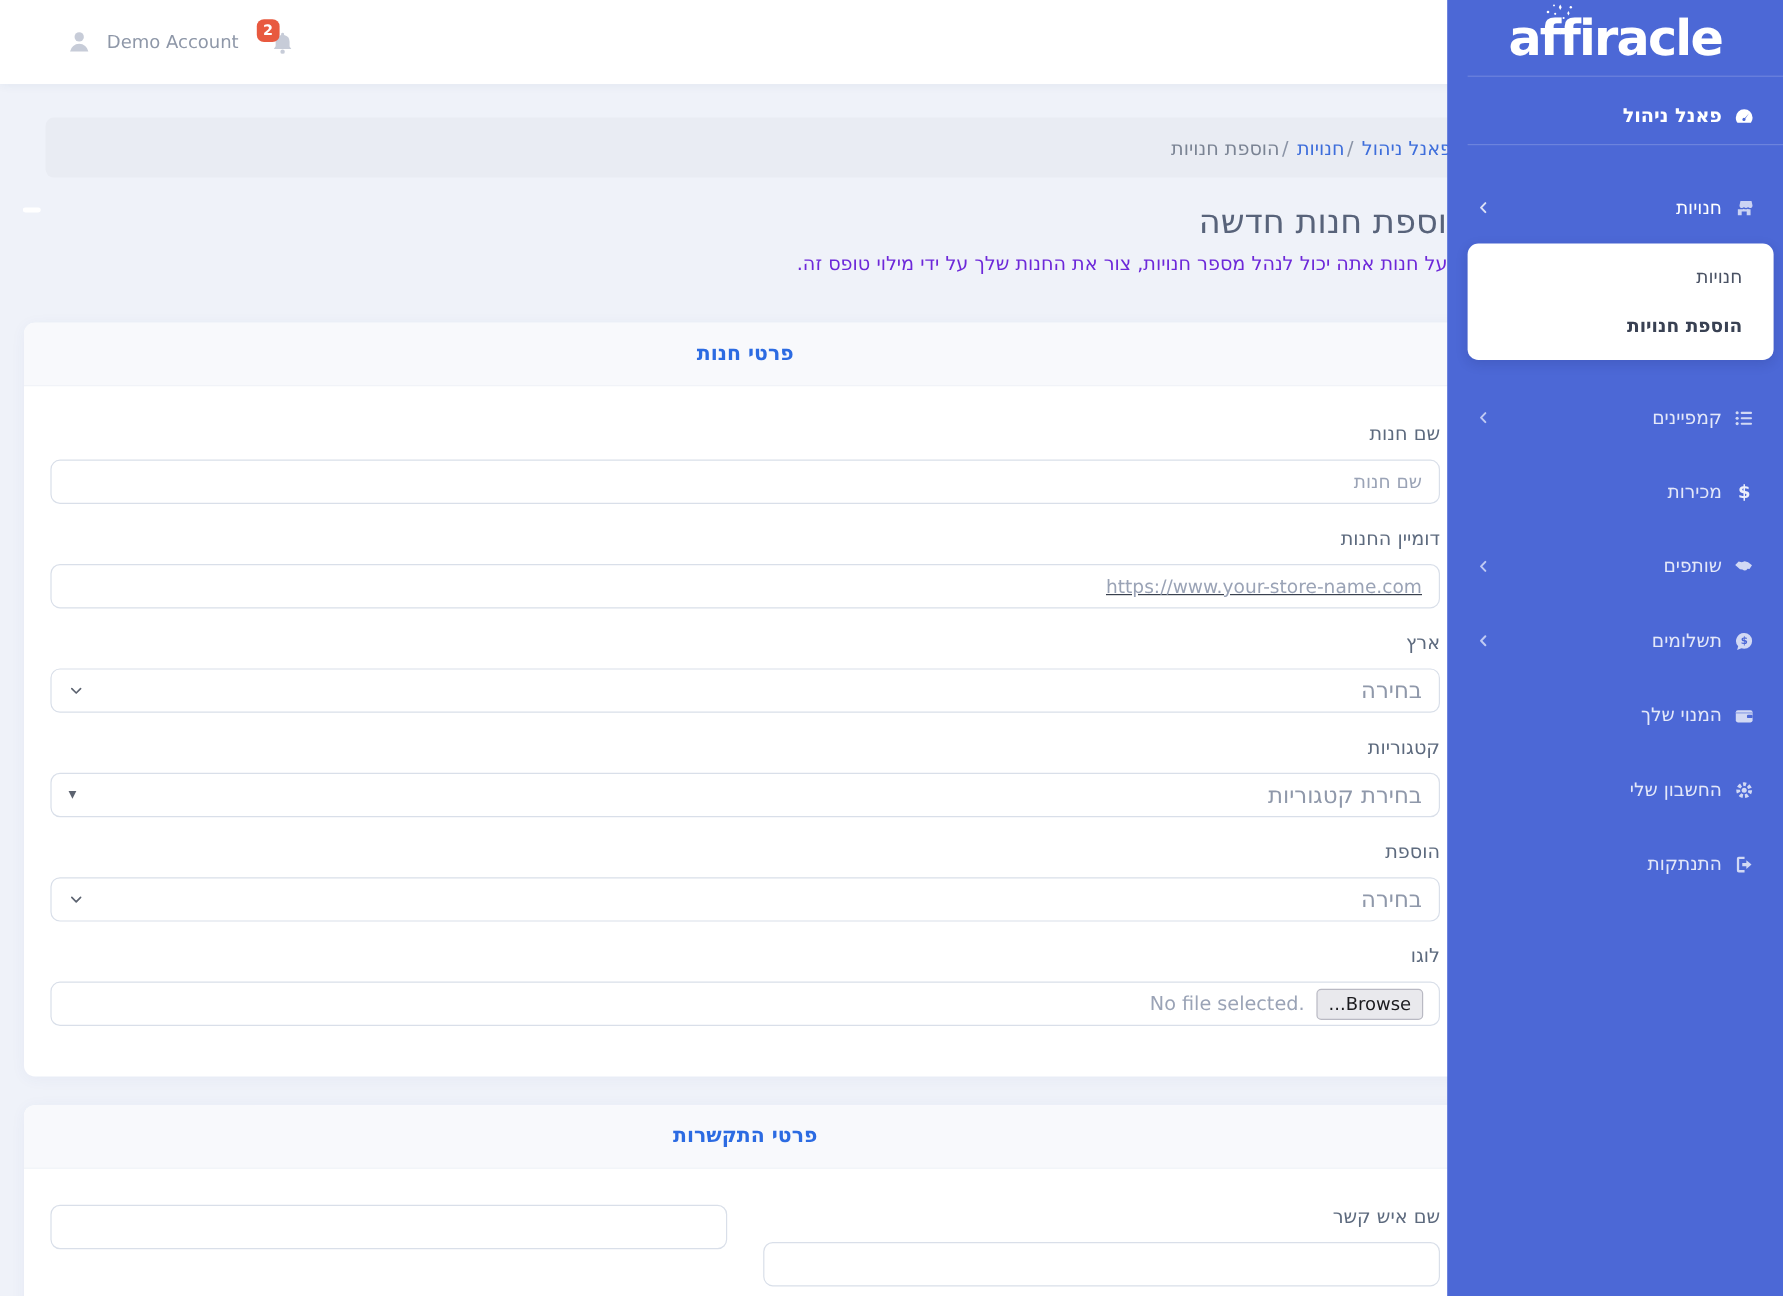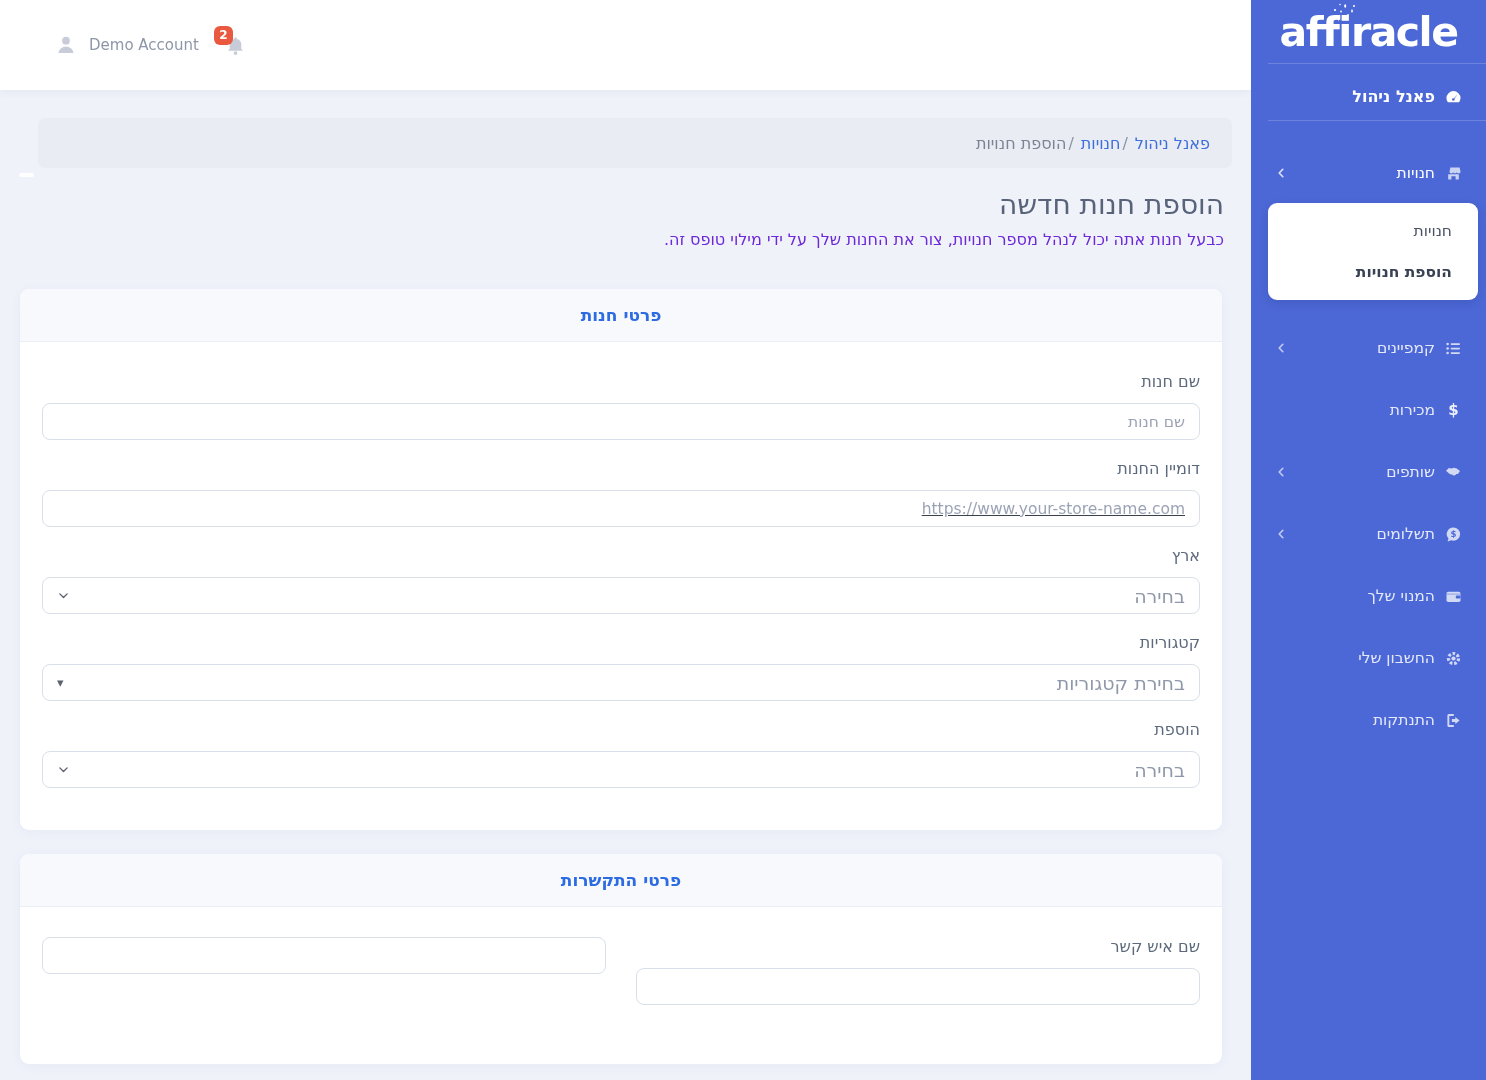--- a/index.html
+++ b/index.html
@@ -5,21 +5,21 @@
   html,body{margin:0;padding:0}
   body{
     width:1486px;height:1080px;position:relative;overflow:hidden;
     background:#eff2f9;
     font-family:"DejaVu Sans","Liberation Sans",sans-serif;
     -webkit-font-smoothing:antialiased;
   }
   
   .main{position:absolute;left:0;top:0;width:1251px;height:1080px;}
   .topbar{
-    height:90px;background:#fff;display:flex;align-items:center;
+    height:70px;background:#fff;display:flex;align-items:center;
     padding-left:55px;box-shadow:0 2px 8px rgba(40,60,120,.06);
   }
   .user-chip{display:flex;align-items:center;gap:12px;color:#8e97a8;font-size:15px;cursor:pointer}
   .bell-wrap{position:relative;margin-left:26px;cursor:pointer}
   .badge{
     position:absolute;top:-9px;left:-11px;min-width:19px;height:19px;border-radius:6px;
     background:#e8593f;color:#fff;font-size:12px;font-weight:bold;
     display:flex;align-items:center;justify-content:center;padding:0 3px;box-sizing:border-box;
   }
   .white-dash{position:absolute;left:19px;top:173px;width:15px;height:4px;border-radius:2px;background:#fff;}
@@ -59,21 +59,21 @@
   .caret-glyph{color:#5c6370;font-size:13px;line-height:1}
   .filebox{display:flex;align-items:center;padding:0 13px;gap:10px;cursor:pointer}
   .browse-btn{
     background:#e9e9ed;border:1px solid #b9b9c3;border-radius:4px;color:#1b1b1f;
     font-size:15px;padding:3px 9px;font-family:inherit;cursor:pointer;
   }
   .file-status{color:#9aa3b6;font-size:16px}
   .two-col{display:grid;grid-template-columns:1fr 1fr;gap:30px;padding:30px 22px 40px}
   
   .sidebar{
-    position:absolute;right:0;top:0;width:235px;height:1080px;background:#4c68d6;color:#fff;
+    position:absolute;right:0;top:0;width:280px;height:1080px;background:#4c68d6;color:#fff;
   }
   .logo{
     padding:8px 0 6px;text-align:center;font-size:41px;font-weight:bold;
     letter-spacing:-1.5px;position:relative;line-height:1.2;
   }
   .logo-stars{position:absolute;left:76px;top:2px}
   .side-divider{height:1px;background:rgba(255,255,255,.18);margin-left:17px}
   .dash-item{
     display:flex;align-items:center;gap:10px;padding:23px 24px 14px;
     font-weight:bold;font-size:16px;cursor:pointer;
@@ -173,20 +173,27 @@
       </div>
       <div class="form-group">
         <label class="form-label">הוספת</label>
         <div class="control selectbox">
           <span class="sel-value">בחירה</span>
           <span class="chev-down">
             <svg width="13" height="13" viewBox="0 0 16 16">
                 <path d="M3.5 6 8 10.5 12.5 6" fill="none" stroke="#5c6370" stroke-width="1.7" stroke-linecap="round" stroke-linejoin="round"></path>
               </svg>
           </span>
+        </div>
+      </div>
+      <div class="form-group">
+        <label class="form-label">לוגו</label>
+        <div class="control filebox">
+          <button class="browse-btn" dir="ltr">...Browse</button>
+          <span class="file-status" dir="ltr">No file selected.</span>
         </div>
       </div>
     </div>
   </div>
 
   <div class="card">
     <div class="card-header">פרטי התקשרות</div>
     <div class="two-col">
       <div class="form-group">
         <label class="form-label">שם איש קשר</label>

